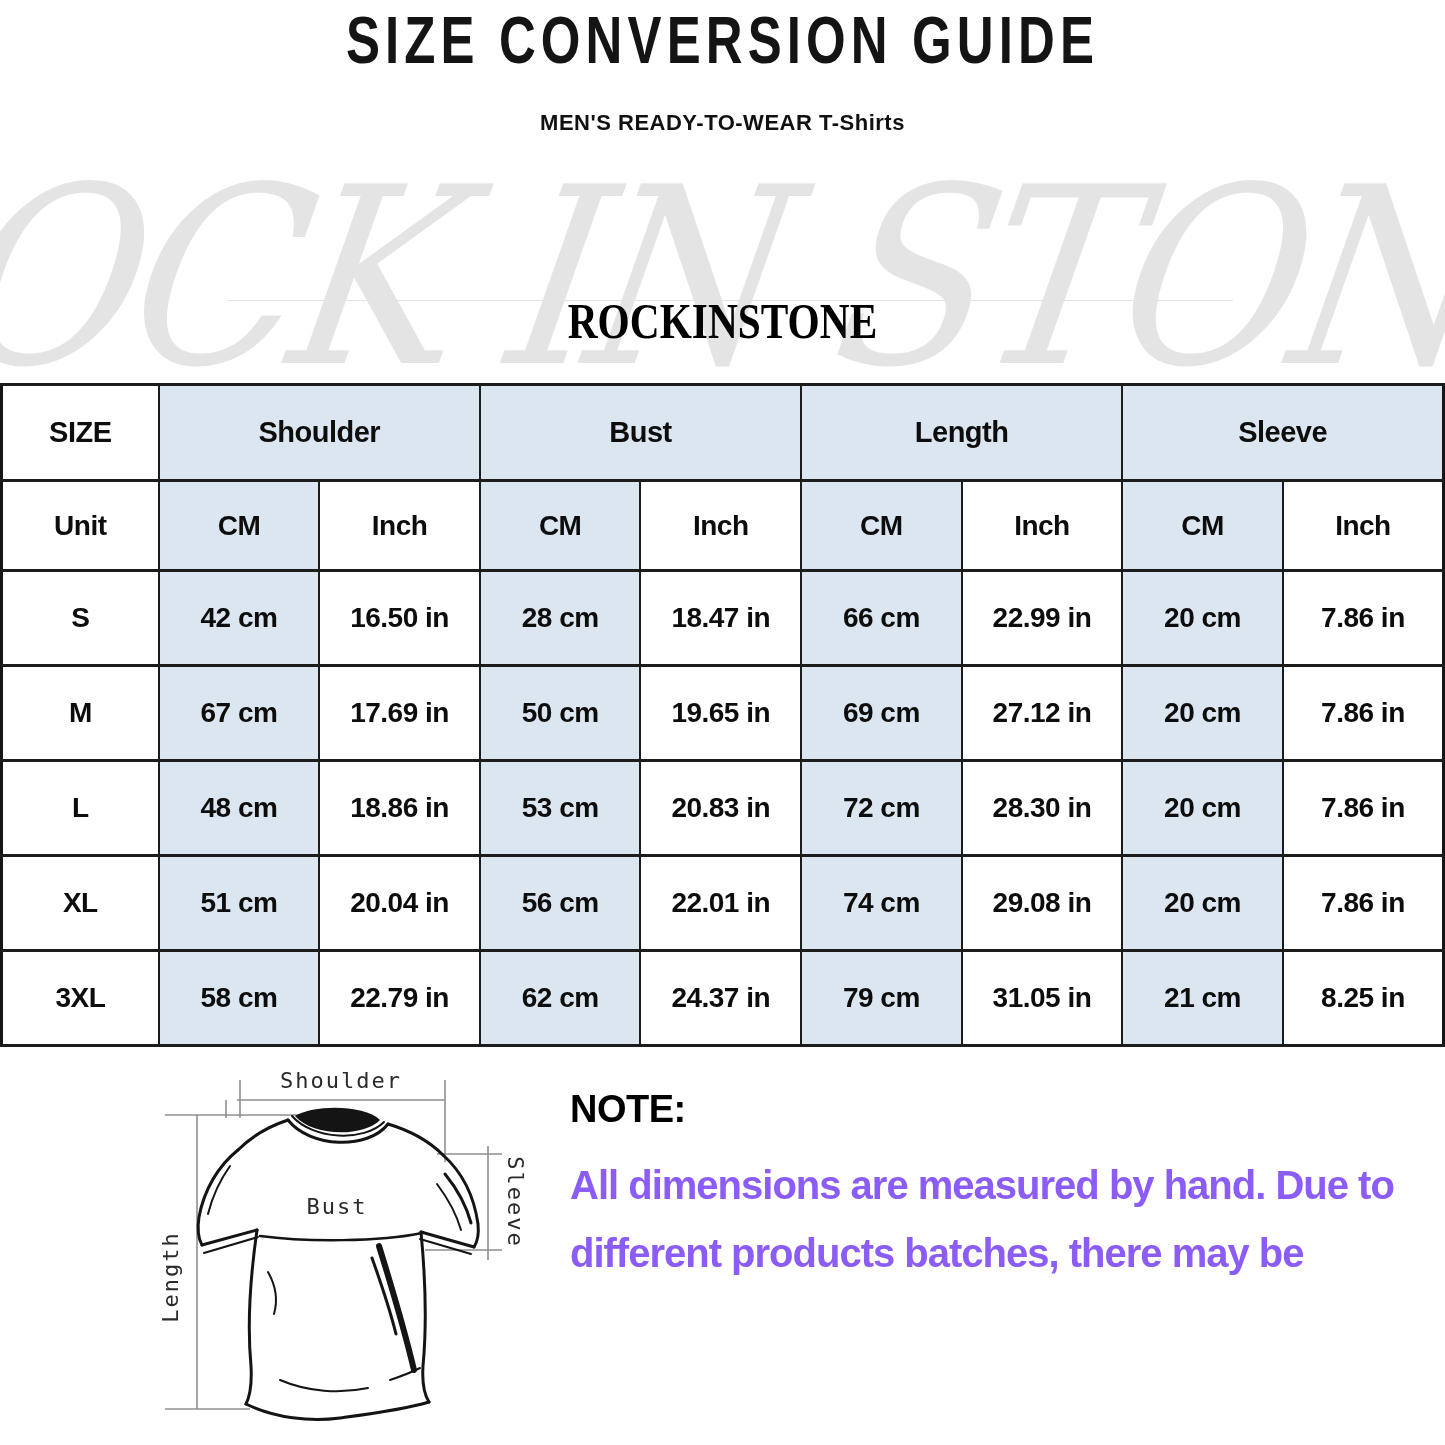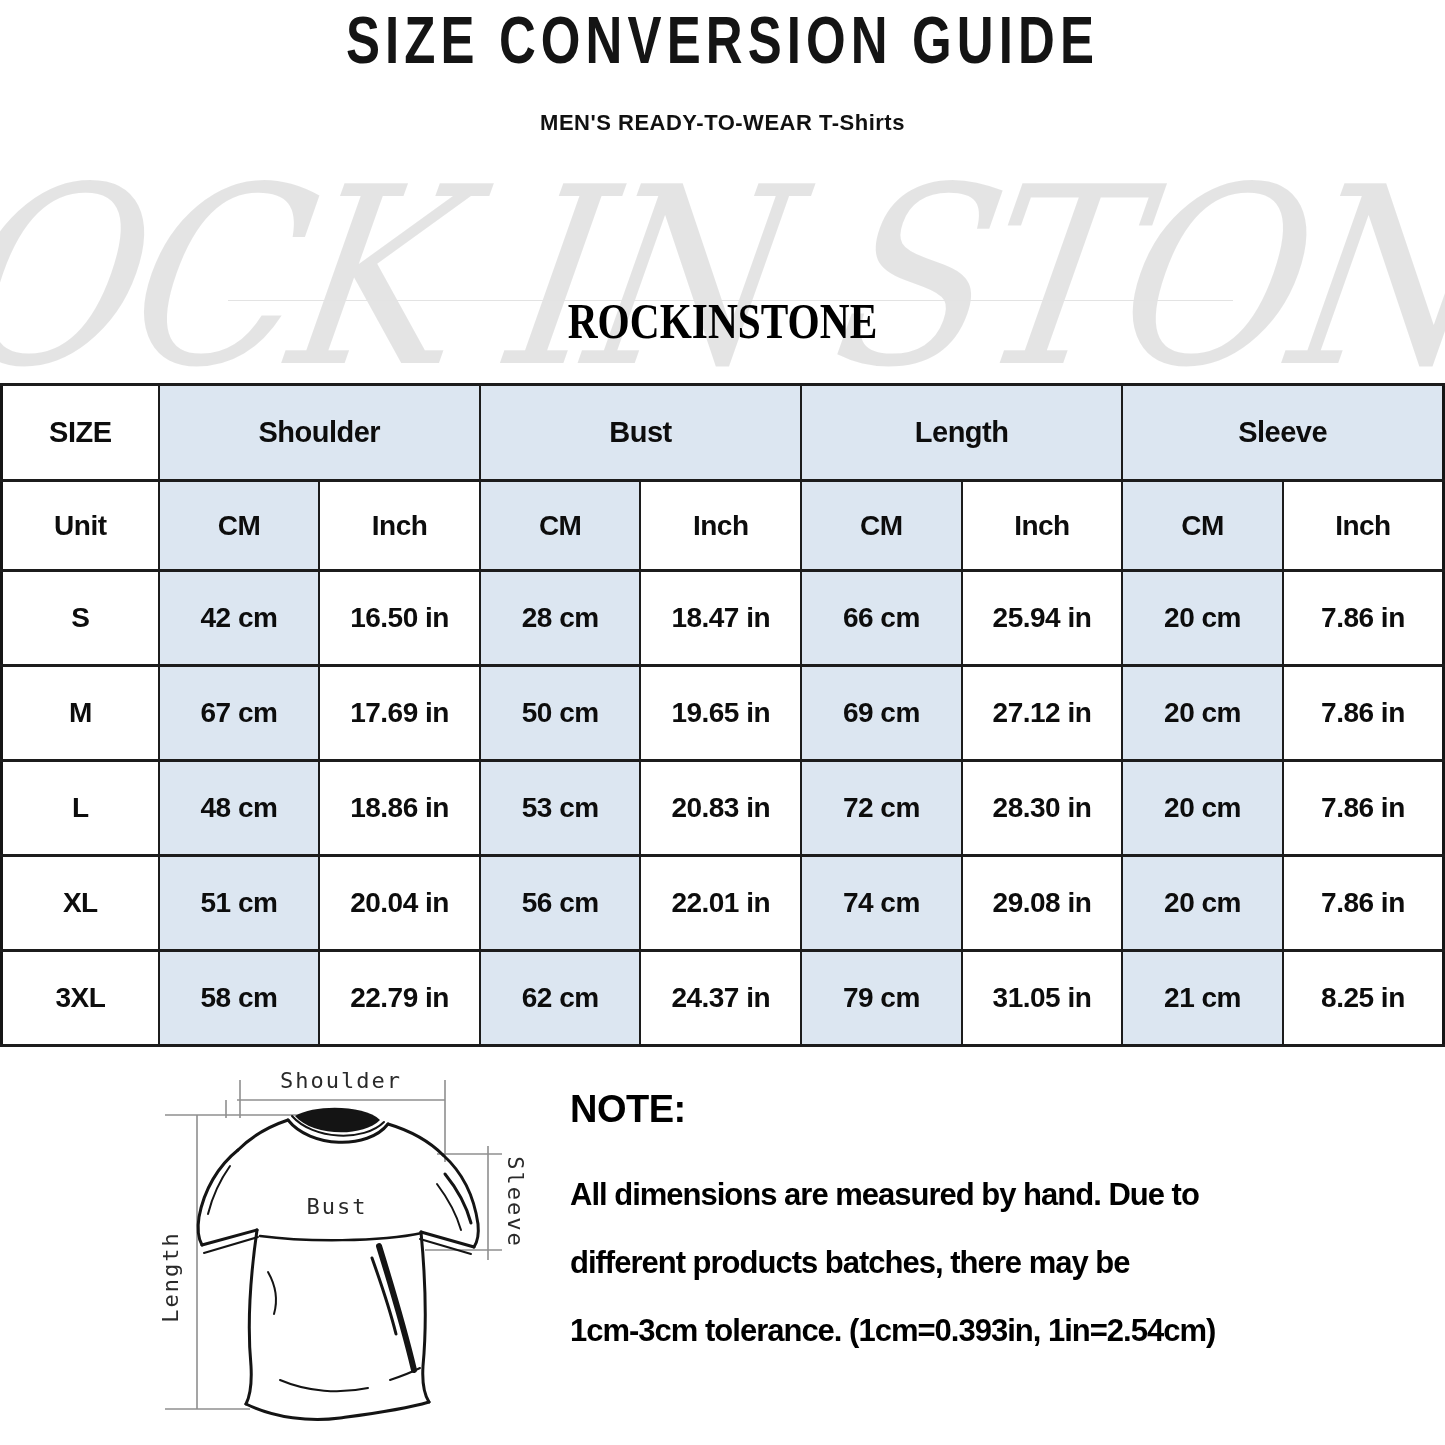--- a/index.html
+++ b/index.html
@@ -58,23 +58,23 @@
   .size-table tr.group-row td { height:84px; font-size:29px;margin-top:23px; }
   .size-table tr.unit-row td  { height:79px; }
   .size-table tr.data-row td  { height:83px; }
 
   
   .diagram { position:absolute; left:140px; top:1062px; width:430px; height:383px; z-index:1; }
   .diagram text { font-family:"DejaVu Sans Mono", monospace; font-size:22px;
     fill:#2a2a2a; letter-spacing:2px; }
   .note { position:absolute; left:570px; top:1088px; width:820px; z-index:1; }
   .note-title { font-size:38px; font-weight:bold; color:#000; letter-spacing:-0.5px; }
-  .note-line  { font-size:31px; font-weight:bold; color:#000000; letter-spacing:-1px;
+  .note-line  { font-size:40px; font-weight:bold; color:#8b5cf6; letter-spacing:-1px;
     line-height:68px; white-space:nowrap; }
-  .note-title { margin-bottom:30px; }
+  .note-title { margin-bottom:20px; }
 </style>
 </head>
 <body>
 
 <div class="page">
 
   <div class="watermark">ROCK IN STONE</div>
 
   <div class="title">SIZE CONVERSION GUIDE</div>
 
@@ -116,21 +116,21 @@
         <td class="b">CM</td>
         <td>Inch</td>
       </tr>
       <tr class="data-row">
         <td>S</td>
         <td class="b">42 cm</td>
         <td>16.50 in</td>
         <td class="b">28 cm</td>
         <td>18.47 in</td>
         <td class="b">66 cm</td>
-        <td>25.94 in</td>
+        <td>22.99 in</td>
         <td class="b">20 cm</td>
         <td>7.86 in</td>
       </tr>
       <tr class="data-row">
         <td>M</td>
         <td class="b">67 cm</td>
         <td>17.69 in</td>
         <td class="b">50 cm</td>
         <td>19.65 in</td>
         <td class="b">69 cm</td>
@@ -218,16 +218,15 @@
     <text x="201" y="26" text-anchor="middle">Shoulder</text>
     <text x="197" y="152" text-anchor="middle">Bust</text>
     <text x="38" y="215" text-anchor="middle" transform="rotate(-90 38 215)">Length</text>
     <text x="368" y="140" text-anchor="middle" transform="rotate(90 368 140)">Sleeve</text>
   </svg>
 
   <div class="note">
     <div class="note-title">NOTE:</div>
     <p class="note-line">All dimensions are measured by hand. Due to</p>
     <p class="note-line">different products batches, there may be</p>
-    <p class="note-line">1cm-3cm tolerance. (1cm=0.393in, 1in=2.54cm)</p>
   </div>
 
 </div>
 
 </body></html>

